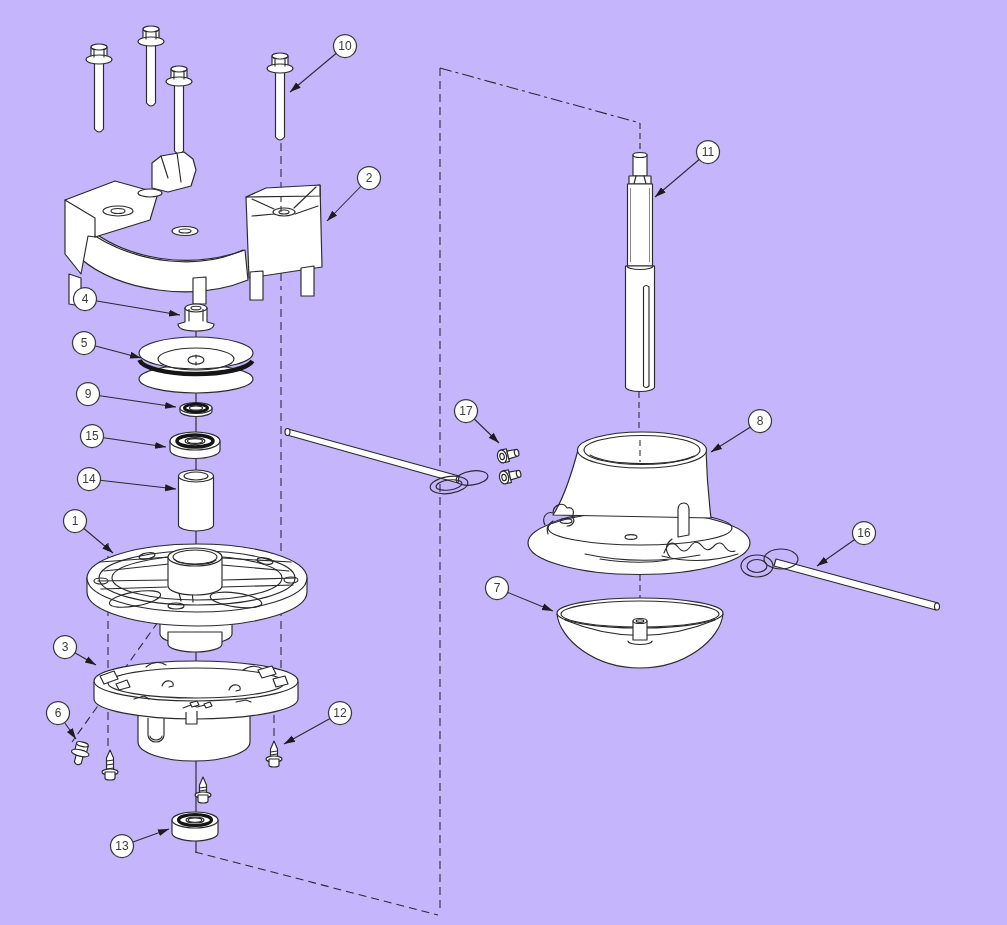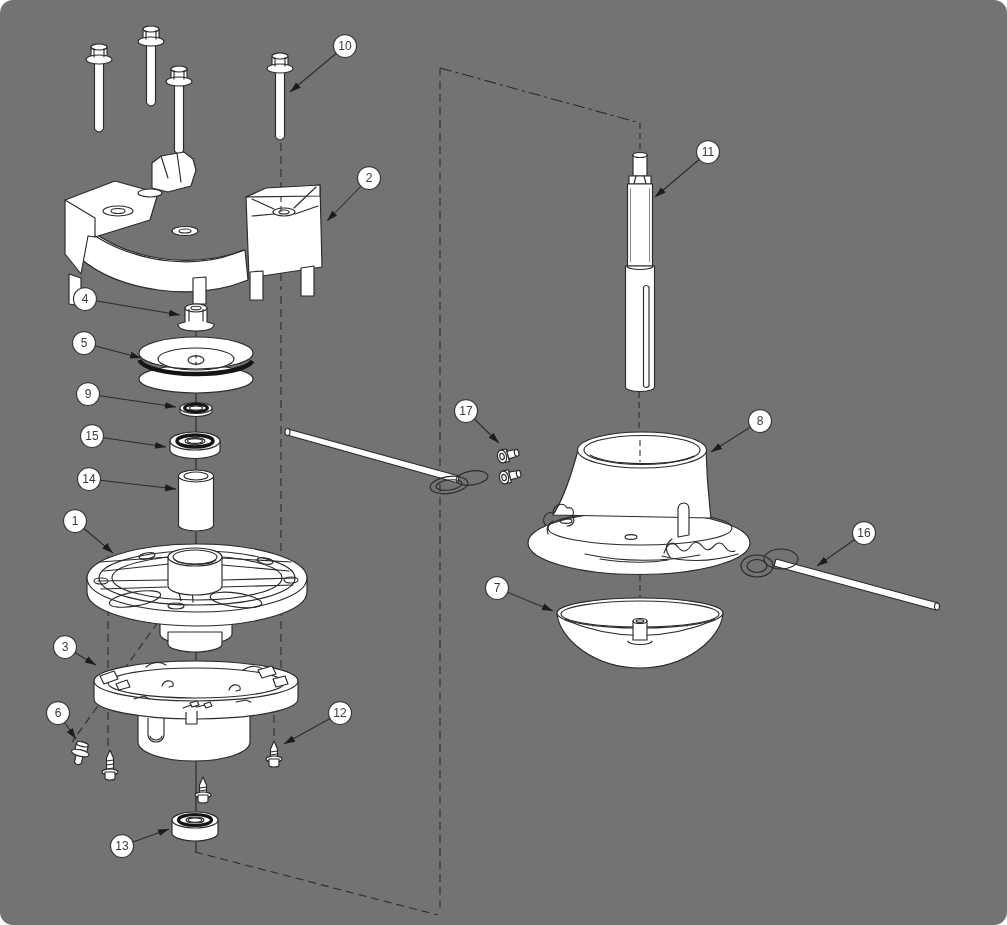--- a/index.html
+++ b/index.html
@@ -1,17 +1,17 @@
 <!DOCTYPE html>
 <html><head>
 <meta charset="utf-8">
 <style>
   html,body{margin:0;padding:0;background:#ffffff;}
-  .stage{position:relative;width:1007px;height:925px;background:#737373;overflow:hidden;
-         font-family:"Liberation Sans", sans-serif;border-radius:13px;}
+  .stage{position:relative;width:1007px;height:925px;background:#c4b5fd;overflow:hidden;
+         font-family:"Liberation Sans", sans-serif;}
   svg{display:block}
   
   .ln   {stroke:#2a2a2a;stroke-width:1.15;fill:none;stroke-linecap:round;stroke-linejoin:round;}
   .lnw  {stroke:#2a2a2a;stroke-width:1.15;fill:#ffffff;stroke-linejoin:round;}
   .lnthin{stroke:#555;stroke-width:0.7;fill:none;}
   .dark {stroke:#151515;fill:none;}
   .dash {stroke:#2a2a2a;stroke-width:1.05;fill:none;stroke-dasharray:8 5;}
   .cdash{stroke:#2a2a2a;stroke-width:1.05;fill:none;stroke-dasharray:12 4 3 4;}
   .sdash{stroke:#2a2a2a;stroke-width:1.05;fill:none;stroke-dasharray:6 4;}
   .leader{stroke:#2b2b2b;stroke-width:1.05;fill:none;}

